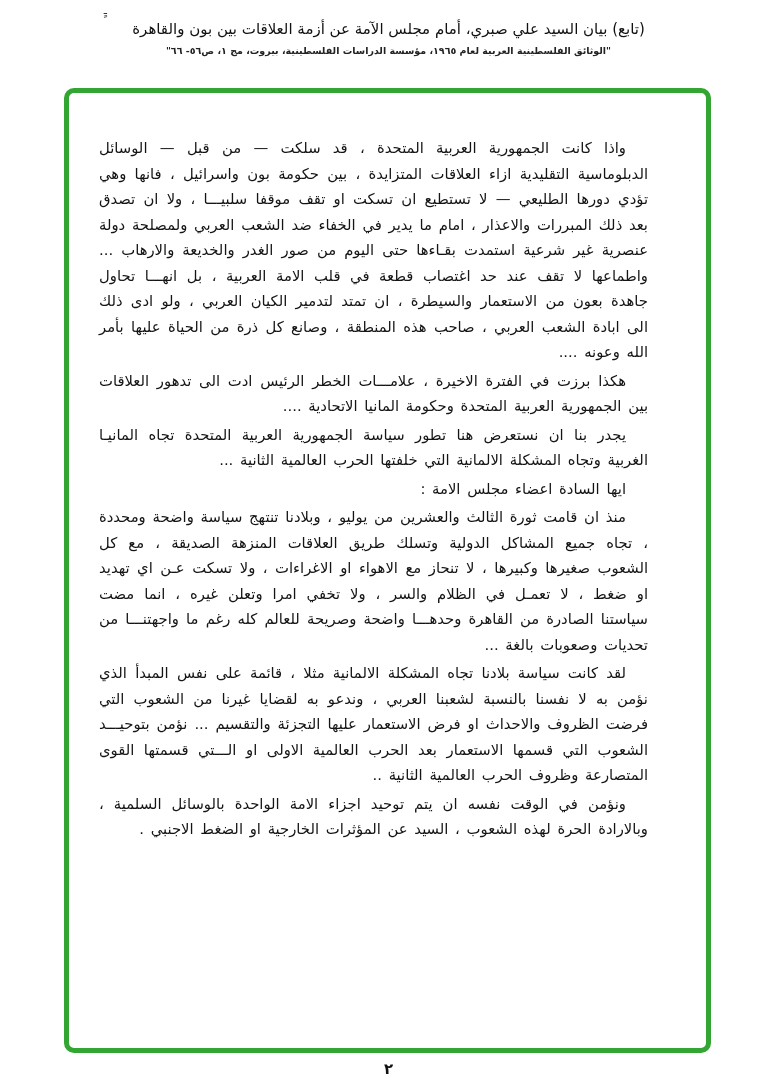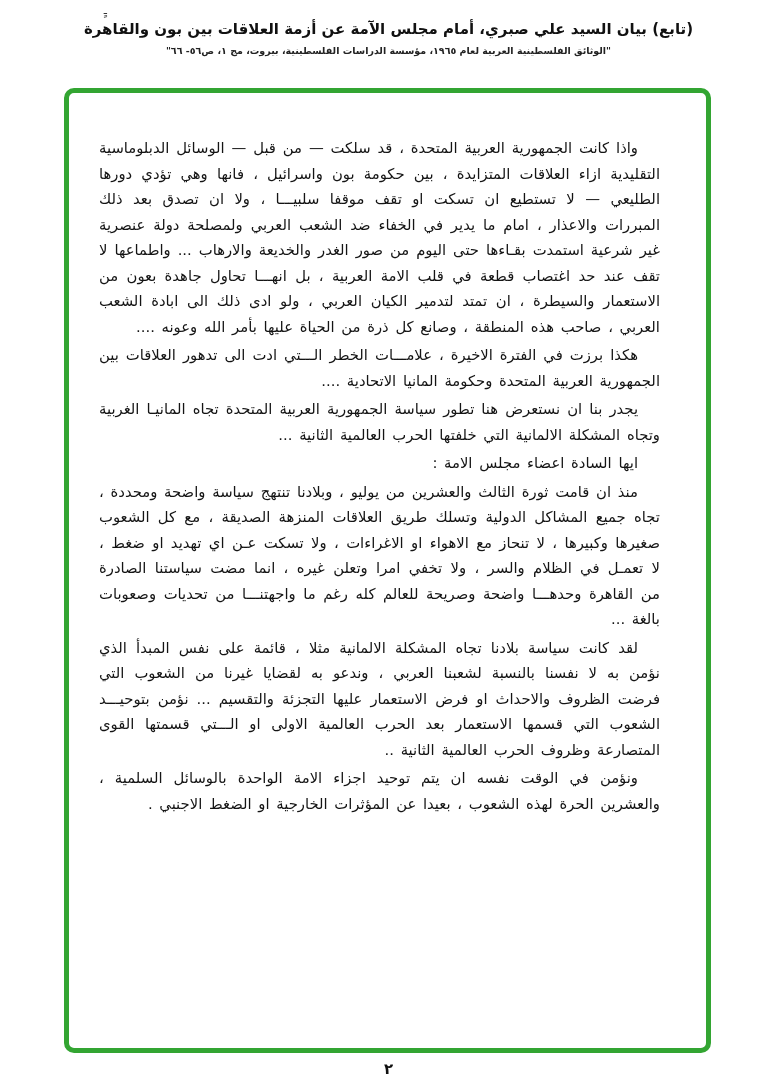--- a/index.html
+++ b/index.html
@@ -23,21 +23,21 @@
     font-size: 11px;
     color: #333;
     direction: rtl;
   }
   .header {
     direction: rtl;
     text-align: center;
     padding-top: 20px;
   }
   .header-title {
-    font-weight: bold;
+    font-weight: normal;
     font-size: 15px;
     letter-spacing: 0px;
     color: #111;
   }
   .header-source {
     margin-top: 7px;
     font-weight: bold;
     font-size: 9.5px;
     color: #222;
   }
@@ -53,21 +53,21 @@
   }
   .text-block {
     direction: rtl;
     text-align: justify;
     padding: 42px 42px 0 30px;
     font-size: 14.8px;
     line-height: 25.5px;
     color: #141414;
   }
   .text-block p {
-    margin: 0 4px 3px 0;
+    margin: 0 16px 3px 0;
     text-indent: 22px;
     word-spacing: 2px;
   }
   .page-number {
     position: absolute;
     bottom: 14px;
     left: 0;
     width: 100%;
     text-align: center;
     font-size: 15px;
@@ -84,24 +84,24 @@
   <div class="corner-mark">ـٍ</div>
 
   <header class="header">
     <div class="header-title">(تابع) بيان السيد علي صبري، أمام مجلس الآمة عن أزمة العلاقات بين بون والقاهرة</div>
     <div class="header-source">"الوثائق الفلسطينية العربية لعام ١٩٦٥، مؤسسة الدراسات الفلسطينية، بيروت، مج ١، ص٥٦- ٦٦"</div>
   </header>
 
   <div class="frame">
     <div class="text-block">
       <p>واذا كانت الجمهورية العربية المتحدة ، قد سلكت — من قبل — الوسائل الدبلوماسية التقليدية ازاء العلاقات المتزايدة ، بين حكومة بون واسرائيل ، فانها وهي تؤدي دورها الطليعي — لا تستطيع ان تسكت او تقف موقفا سلبيـــا ، ولا ان تصدق بعد ذلك المبررات والاعذار ، امام ما يدير في الخفاء ضد الشعب العربي ولمصلحة دولة عنصرية غير شرعية استمدت بقـاءها حتى اليوم من صور الغدر والخديعة والارهاب ... واطماعها لا تقف عند حد اغتصاب قطعة في قلب الامة العربية ، بل انهـــا تحاول جاهدة بعون من الاستعمار والسيطرة ، ان تمتد لتدمير الكيان العربي ، ولو ادى ذلك الى ابادة الشعب العربي ، صاحب هذه المنطقة ، وصانع كل ذرة من الحياة عليها بأمر الله وعونه ....</p>
-      <p>هكذا برزت في الفترة الاخيرة ، علامـــات الخطر الـــتي ادت الى تدهور العلاقات بين الجمهورية العربية المتحدة وحكومة المانيا الاتحادية ....</p>
+      <p>هكذا برزت في الفترة الاخيرة ، علامـــات الخطر الرئيس ادت الى تدهور العلاقات بين الجمهورية العربية المتحدة وحكومة المانيا الاتحادية ....</p>
       <p>يجدر بنا ان نستعرض هنا تطور سياسة الجمهورية العربية المتحدة تجاه المانيـا الغربية وتجاه المشكلة الالمانية التي خلفتها الحرب العالمية الثانية ...</p>
       <p>ايها السادة اعضاء مجلس الامة :</p>
       <p>منذ ان قامت ثورة الثالث والعشرين من يوليو ، وبلادنا تنتهج سياسة واضحة ومحددة ، تجاه جميع المشاكل الدولية وتسلك طريق العلاقات المنزهة الصديقة ، مع كل الشعوب صغيرها وكبيرها ، لا تنحاز مع الاهواء او الاغراءات ، ولا تسكت عـن اي تهديد او ضغط ، لا تعمـل في الظلام والسر ، ولا تخفي امرا وتعلن غيره ، انما مضت سياستنا الصادرة من القاهرة وحدهـــا واضحة وصريحة للعالم كله رغم ما واجهتنـــا من تحديات وصعوبات بالغة ...</p>
       <p>لقد كانت سياسة بلادنا تجاه المشكلة الالمانية مثلا ، قائمة على نفس المبدأ الذي نؤمن به لا نفسنا بالنسبة لشعبنا العربي ، وندعو به لقضايا غيرنا من الشعوب التي فرضت الظروف والاحداث او فرض الاستعمار عليها التجزئة والتقسيم ... نؤمن بتوحيـــد الشعوب التي قسمها الاستعمار بعد الحرب العالمية الاولى او الـــتي قسمتها القوى المتصارعة وظروف الحرب العالمية الثانية ..</p>
-      <p>ونؤمن في الوقت نفسه ان يتم توحيد اجزاء الامة الواحدة بالوسائل السلمية ، والعشرين الحرة لهذه الشعوب ، بعيدا عن المؤثرات الخارجية او الضغط الاجنبي .</p>
+      <p>ونؤمن في الوقت نفسه ان يتم توحيد اجزاء الامة الواحدة بالوسائل السلمية ، وبالارادة الحرة لهذه الشعوب ، السيد عن المؤثرات الخارجية او الضغط الاجنبي .</p>
     </div>
   </div>
 
   <div class="page-number">٢</div>
 
 </div>
 
 </body></html>

